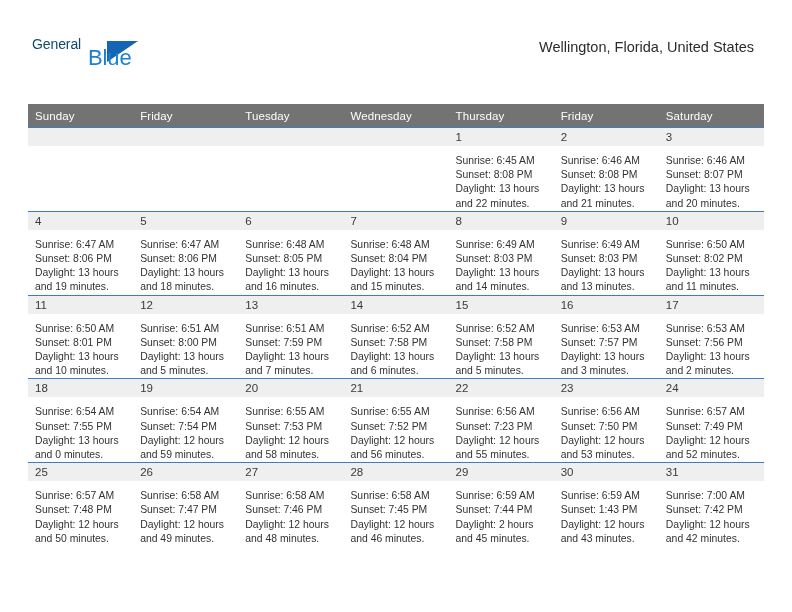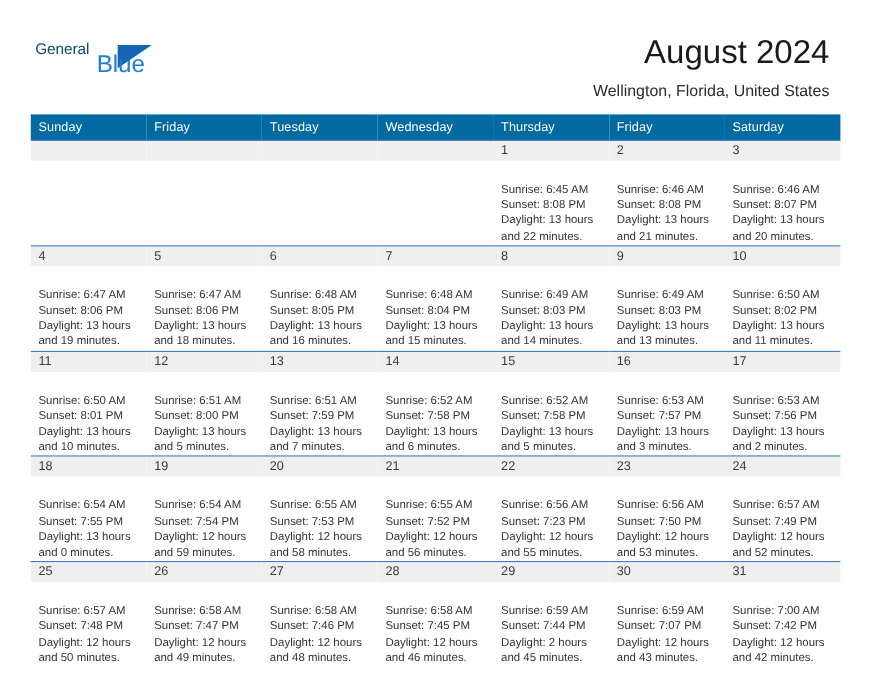--- a/index.html
+++ b/index.html
@@ -86,21 +86,21 @@
   
   .calendar {
     position: absolute;
     left: 28px;
     top: 104px;
     width: 736px;
     border-collapse: collapse;
     table-layout: fixed;
   }
   .calendar th {
-    background: #0369a1;
+    background: #737373;
     color: #ffffff;
     font-weight: normal;
     font-size: 11.5px;
     text-align: left;
     padding: 5px 0 5px 7px;
     height: 13px;
     letter-spacing: 0.1px;
   }
   .calendar td {
     vertical-align: top;
@@ -119,21 +119,21 @@
     padding: 2px 0 2px 7px;
     font-size: 11.5px;
     color: #3a3a3a;
     line-height: 14px;
   }
   td.empty .daynum-band {
     background: #efefef;
     color: transparent;
   }
   .day-details {
-    padding: 20px 6px 0 7px;
+    padding: 8px 6px 0 7px;
     font-size: 10.4px;
     line-height: 14.2px;
     color: #333333;
   }
   .day-details div {
     white-space: nowrap;
   }
   .day-details .wrap {
     white-space: normal;
   }
@@ -144,21 +144,20 @@
 <div class="page">
 
   <div class="header">
     <div class="logo">
       <span class="logo-general">General</span>
       <span class="logo-triangle"></span>
       <span class="logo-blue">Blue</span>
     </div>
 
     <div class="title-block">
-      <div class="cal-title">August 2024</div>
       <div class="cal-subtitle">Wellington, Florida, United States</div>
     </div>
   </div>
 
   <table class="calendar">
     <thead>
       <tr>
         <th>Sunday</th>
         <th>Friday</th>
         <th>Tuesday</th>
@@ -419,21 +418,21 @@
             <div class="day-details">
               <div>Sunrise: 6:59 AM</div>
               <div>Sunset: 7:44 PM</div>
               <div class="wrap">Daylight: 2 hours and 45 minutes.</div>
             </div>
           </td>
           <td class="">
             <div class="daynum-band">30</div>
             <div class="day-details">
               <div>Sunrise: 6:59 AM</div>
-              <div>Sunset: 7:07 PM</div>
+              <div>Sunset: 1:43 PM</div>
               <div class="wrap">Daylight: 12 hours and 43 minutes.</div>
             </div>
           </td>
           <td class="">
             <div class="daynum-band">31</div>
             <div class="day-details">
               <div>Sunrise: 7:00 AM</div>
               <div>Sunset: 7:42 PM</div>
               <div class="wrap">Daylight: 12 hours and 42 minutes.</div>
             </div>

